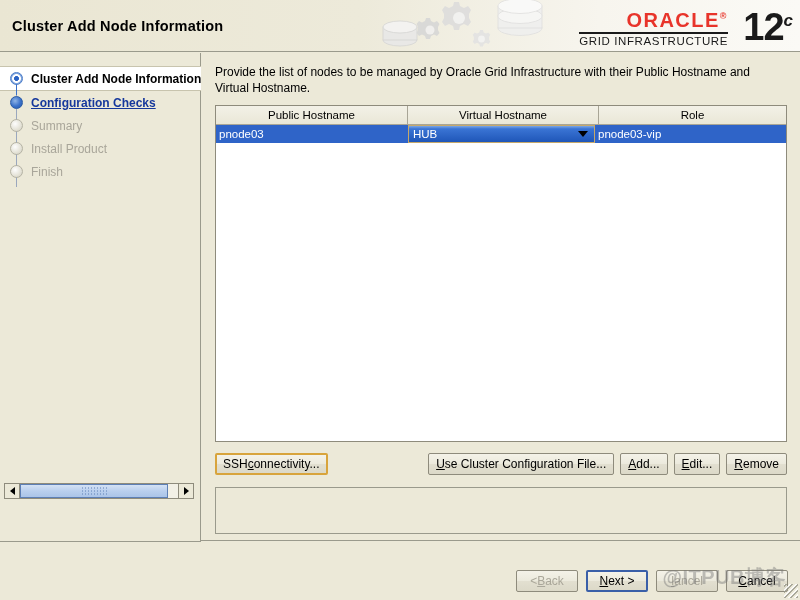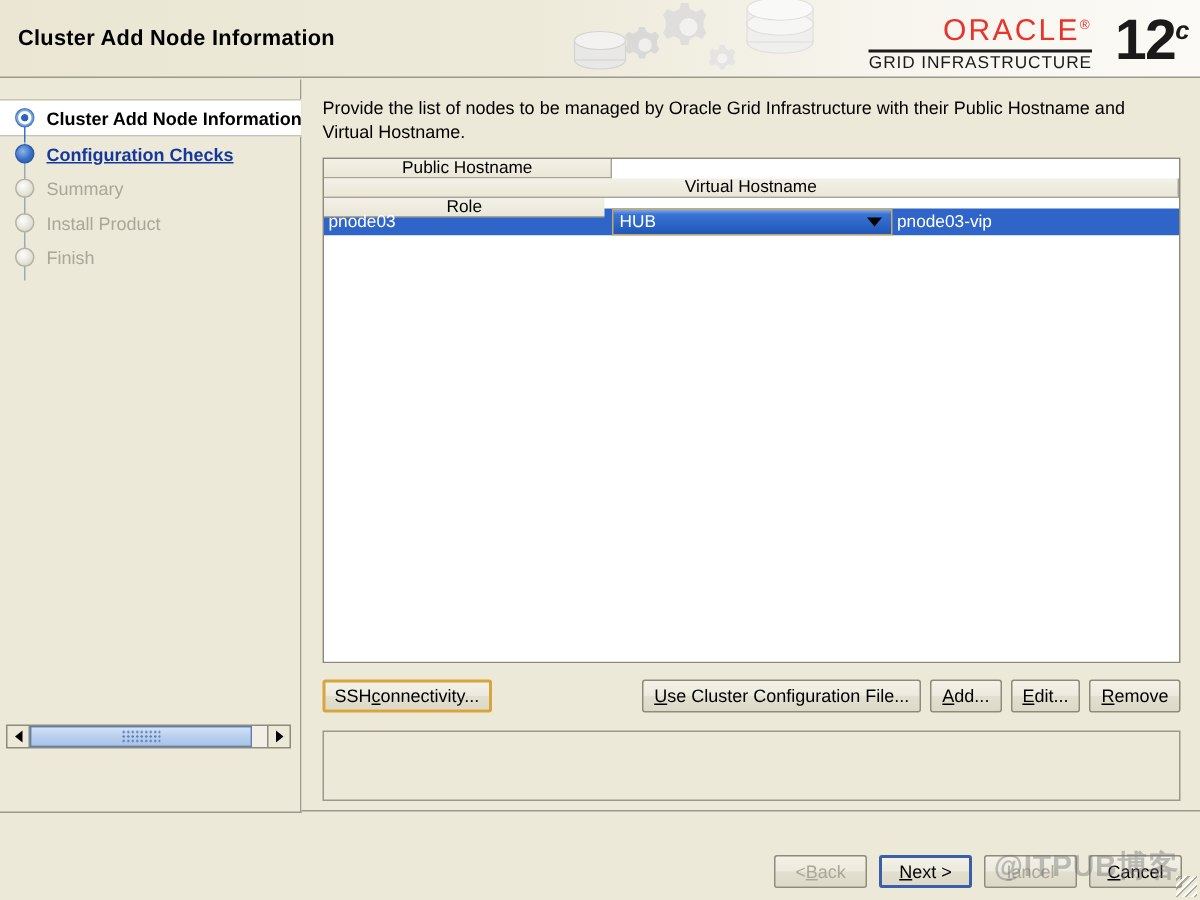--- a/index.html
+++ b/index.html
@@ -31,21 +31,21 @@
   .banner-art {
     position: absolute; right: 218px; top: -6px;
     width: 200px; height: 58px;
     opacity: .85;
   }
   .oracle-logo {
     position: absolute; right: 72px; top: 6px;
     text-align: right;
   }
   .oracle-word {
-    font-size: 20px; font-weight: normal; color: #e8342a;
+    font-size: 20px; font-weight: bold; color: #e8342a;
     letter-spacing: 1.5px; line-height: 20px;
     font-family: "Liberation Sans", sans-serif;
   }
   .oracle-word sup { font-size: 9px; vertical-align: super; }
   .oracle-rule {
     height: 2px; background: #1a1a1a; margin: 2px 0 1px 0;
   }
   .oracle-sub {
     font-size: 11.5px; font-weight: normal; color: #1a1a1a;
     letter-spacing: .6px; line-height: 13px;
@@ -196,21 +196,21 @@
 
   
   .table-wrap {
     position: absolute; left: 14px; top: 52px;
     width: 572px; height: 337px;
     background: #ffffff;
     border: 1px solid #8e8b7c;
     box-sizing: border-box;
     overflow: hidden;
   }
-  .thead { display: flex; height: 33px; flex-direction: column; }
+  .thead { display: flex; height: 19px; }
   .th {
     background: linear-gradient(to bottom, #f3f1e7 0%, #eae7d7 100%);
     border-right: 1px solid #a8a596;
     border-bottom: 1px solid #a8a596;
     font-size: 11.5px; color: #000;
     display: flex; align-items: center; justify-content: center;
     box-sizing: border-box;
   }
   .th:last-child { border-right: none; }
   .col1 { width: 192px; }

